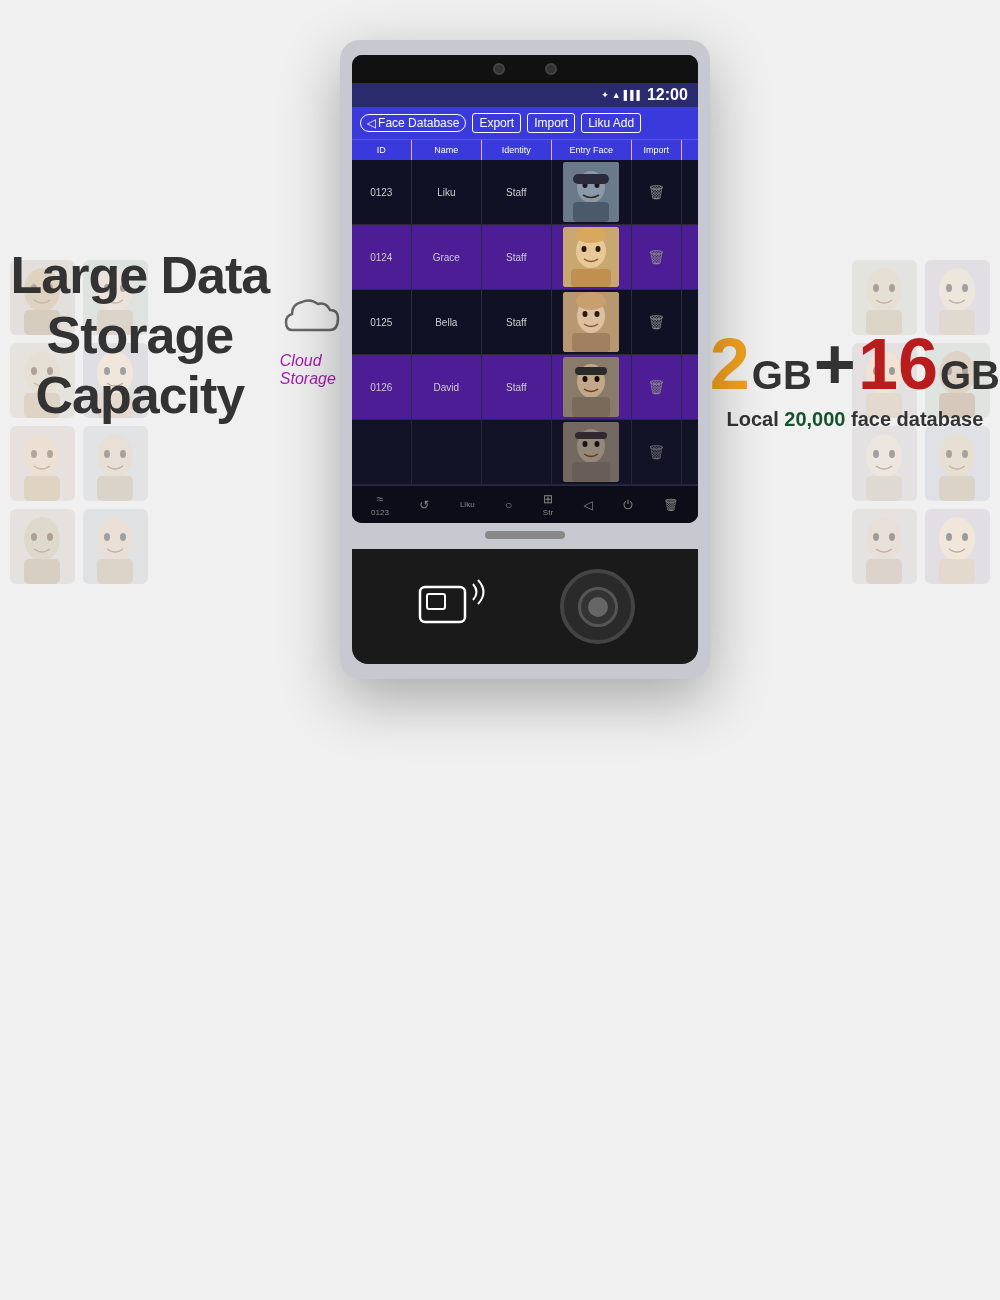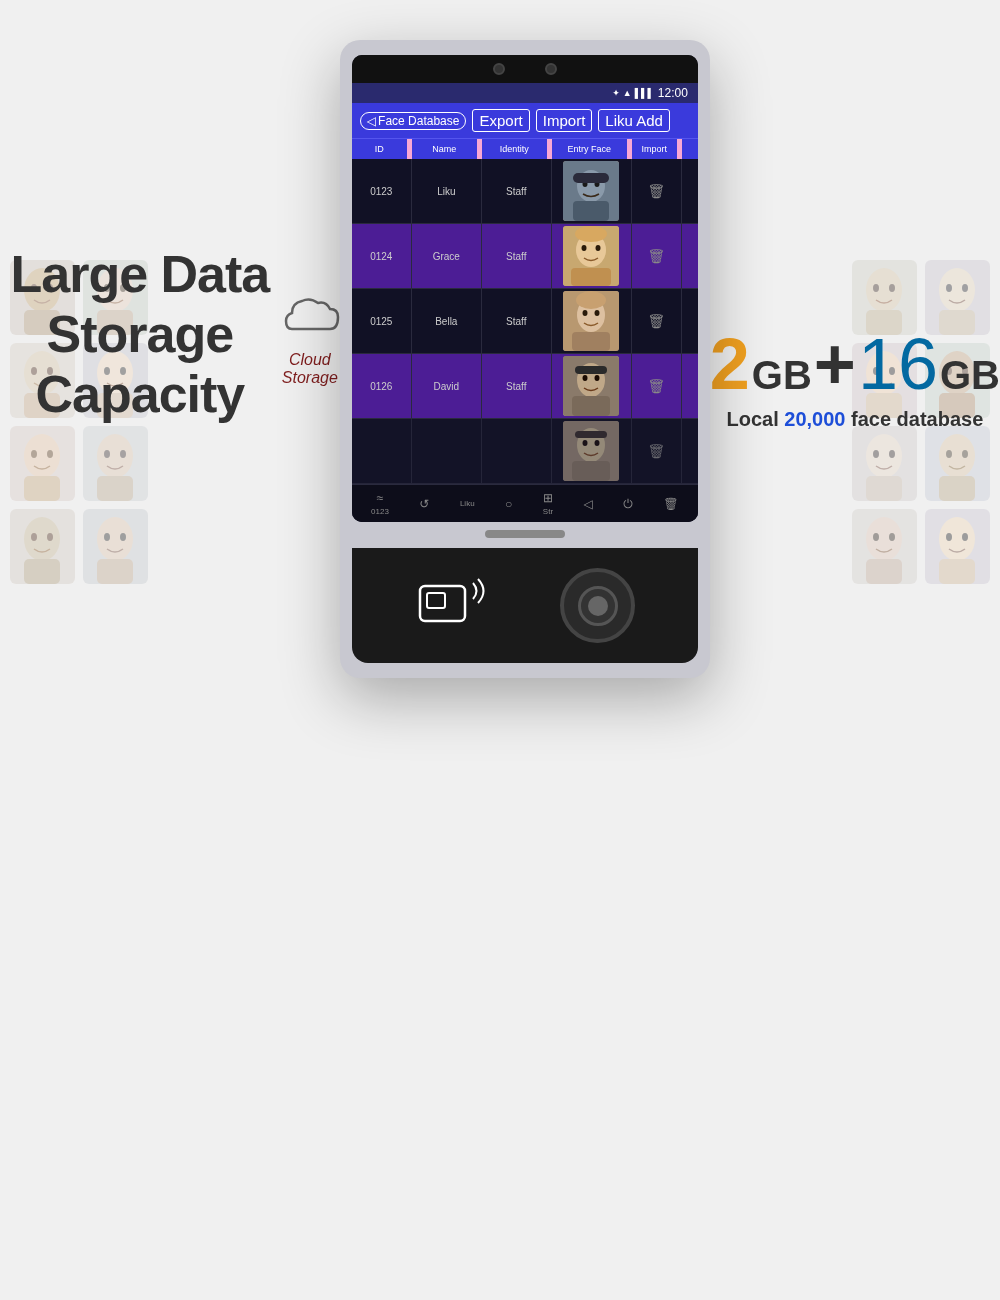--- a/index.html
+++ b/index.html
@@ -44,23 +44,22 @@
       flex-direction: column;
       align-items: center;
       gap: 10px;
     }
     .storage-icon {
       width: 60px;
       height: 50px;
     }
     .storage-label {
       font-style: italic;
-      color: #7f1d1d;
+      color: #a21caf;
       font-size: 16px;
-      text-align: center;
     }
 
     
     .device-wrapper {
       position: relative;
       width: 380px;
       margin-top: 10px;
     }
 
     
@@ -113,23 +112,23 @@
       gap: 4px;
     }
     .status-bar-icons {
       display: flex;
       gap: 3px;
       align-items: center;
       font-size: 9px;
       color: white;
     }
     .status-time {
-      font-size: 12px;
+      font-size: 16px;
       color: white;
-      font-weight: normal;
+      font-weight: bold;
       text-align: right;
     }
 
     
     .app-header {
       background: #3a3adc;
       display: flex;
       align-items: center;
       padding: 6px 8px;
       gap: 6px;
@@ -141,38 +140,38 @@
       border-radius: 10px;
       padding: 1px 6px;
       display: flex;
       align-items: center;
       gap: 2px;
     }
     .header-btn {
       background: transparent;
       border: 1px solid white;
       color: white;
-      font-size: 15px;
+      font-size: 12px;
       padding: 2px 6px;
       border-radius: 3px;
     }
 
     
     .table-header {
       display: grid;
       grid-template-columns: 60px 70px 70px 80px 50px;
       background: #3a3adc;
       border-top: 1px solid #5555ee;
     }
     .table-header-cell {
       color: white;
       font-size: 9px;
       padding: 5px 4px;
       text-align: center;
-      border-right: 5px solid #f9a8d4;
+      border-right: 1px solid #f9a8d4;
     }
 
     
     .table-row {
       display: grid;
       grid-template-columns: 60px 70px 70px 80px 50px;
       border-bottom: 1px solid #2a2a3e;
       background: #4c1d95;
     }
     .table-row:nth-child(even) {
@@ -718,21 +717,21 @@
         </div>
       </div>
     </div>
   </div>
 
   <div class="stats-section">
     <div style="display:flex; align-items:baseline; justify-content:center; gap:2px;">
       <span style="font-size:72px; font-weight:900; color:#f0a020; line-height:1;">2</span>
       <span style="font-size:40px; font-weight:700; color:#333;">GB</span>
       <span style="font-size:72px; font-weight:900; color:#333; line-height:1;">+</span>
-      <span style="font-size:72px; font-weight:400; color:#0369a1; line-height:1;">16</span>
+      <span style="font-size:72px; font-weight:700; color:#b91c1c; line-height:1;">16</span>
       <span style="font-size:40px; font-weight:700; color:#333;">GB</span>
     </div>
     <div class="face-count-text">
-      <span>Local </span><span style="color:#1d4ed8;margin-top:8px;">20,000</span><span> face database</span>
+      <span>Local </span><span style="color:#14532d;margin-top:8px;">20,000</span><span> face database</span>
     </div>
   </div>
 
 </div>
 
 </body></html>

